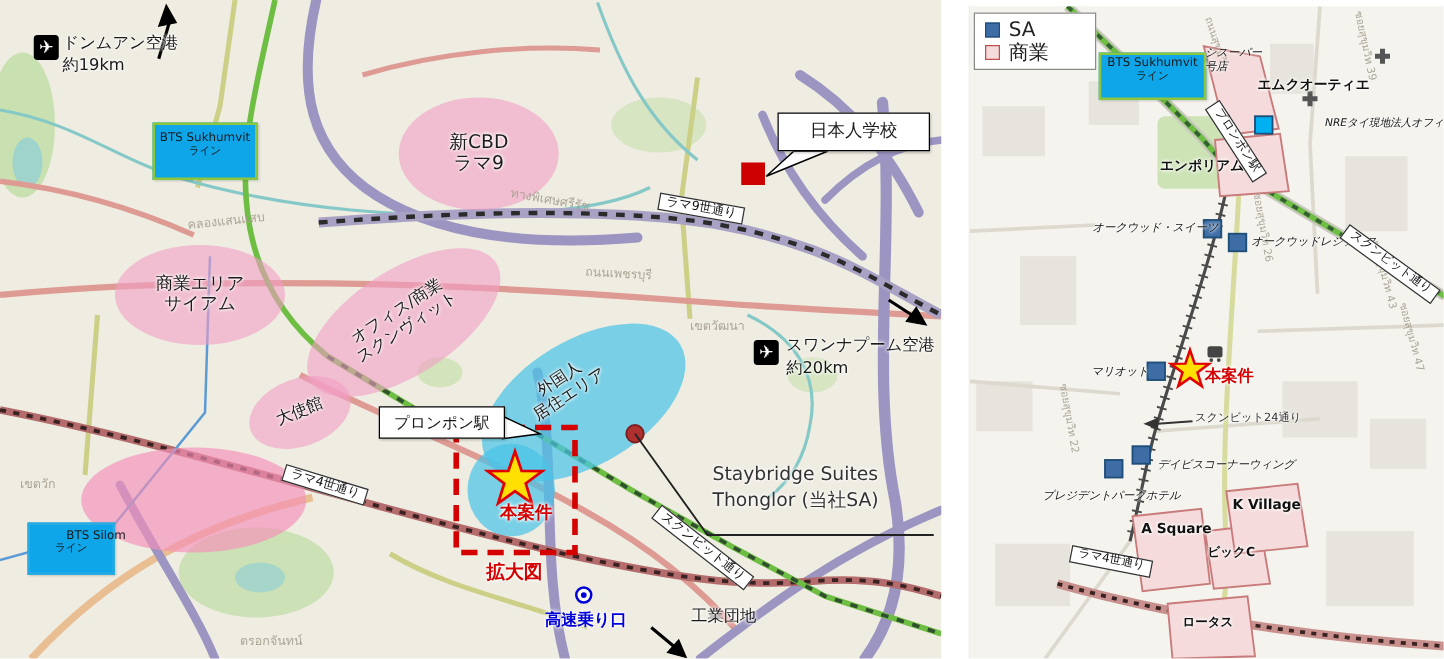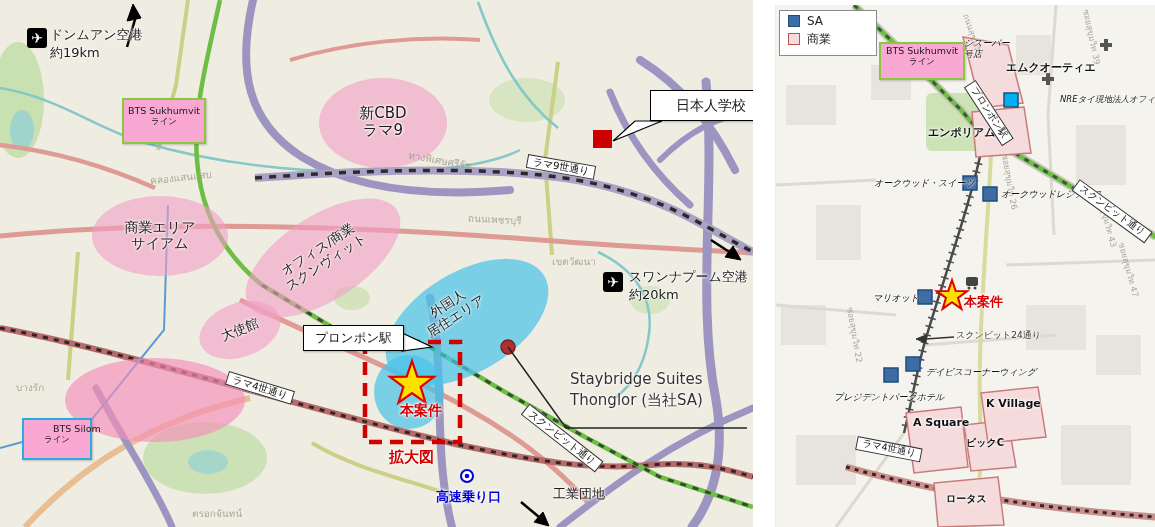--- a/index.html
+++ b/index.html
@@ -12,27 +12,27 @@
   .lbl{position:absolute;white-space:nowrap;color:#1a1a1a;line-height:1.12;
        text-shadow:0 0 2px #fff,0 0 3px #fff,0 0 4px #fff;}
   .ctr{transform:translate(-50%,-50%);text-align:center;}
   .wbox{background:#fff;border:1.5px solid #000;text-align:center;box-shadow:1px 1px 2px rgba(0,0,0,.25);text-shadow:none;}
   .roadlbl{background:#fff;border:1px solid #333;padding:0 5px 1px 5px;font-size:10px;color:#111;text-shadow:none;}
   .red{color:#D40000;font-weight:bold;}
   .bluetxt{color:#0000D8;font-weight:bold;}
   .bg-lbl{color:#A49E8F;font-size:10px;text-shadow:none;opacity:.9;}
   .bg-lbl.sm{font-size:8.5px;}
   .legend{background:#fff;border:1px solid #8a8a8a;padding:4px 8px;text-shadow:none;}
-  .legend-row{display:flex;gap:7px;height:18px;font-size:12px;color:#222;}
+  .legend-row{display:flex;align-items:center;gap:7px;height:18px;font-size:16px;color:#222;}
   .sq{width:12px;height:12px;display:inline-block;box-sizing:border-box;}
   .sq-sa{background:#3E6DA6;border:1.5px solid #1F4E79;}
   .sq-com{background:#F5DBDB;border:1.5px solid #C0504D;}
   .poi{font-size:9px;color:#111;font-style:italic;}
   .bigname{font-size:11px;font-weight:bold;color:#111;}
-  .btsbox{background:#f9a8d4;text-align:center;text-shadow:none;box-shadow:1px 1px 2px rgba(0,0,0,.2);}
+  .btsbox{background:#0ea5e9;text-align:center;text-shadow:none;box-shadow:1px 1px 2px rgba(0,0,0,.2);}
 </style>
 </head>
 <body>
 
 <div class="canvas">
 
   <div class="map left-map">
     <svg width="753" height="527" viewBox="0 0 753 527">
 
       <g>
@@ -128,21 +128,21 @@
       </g>
 
       <polygon points="635,121 662,121 613,141" fill="#fff" stroke="#000" stroke-width="1.2"></polygon>
       <polygon points="400,332 402,351 432,347" fill="#fff" stroke="#000" stroke-width="1.2"></polygon>
     </svg>
 
     <div class="lbl bg-lbl" style="left:150px;top:172px;transform:rotate(-6deg);">คลองแสนแสบ</div>
     <div class="lbl bg-lbl" style="left:408px;top:155px;transform:rotate(10deg);">ทางพิเศษศรีรัช</div>
     <div class="lbl bg-lbl" style="left:468px;top:214px;transform:rotate(3deg);">ถนนเพชรบุรี</div>
     <div class="lbl bg-lbl" style="left:552px;top:256px;">เขตวัฒนา</div>
-    <div class="lbl bg-lbl" style="left:16px;top:382px;">บางรัก</div>
+    <div class="lbl bg-lbl" style="left:16px;top:382px;">เขตวัก</div>
     <div class="lbl bg-lbl" style="left:192px;top:508px;">ตรอกจันทน์</div>
 
     <div class="lbl" style="left:27px;top:28px;width:20px;height:20px;background:#000;color:#fff;border-radius:3px;text-align:center;font-size:14px;line-height:20px;text-shadow:none;">✈</div>
     <div class="lbl" style="left:50px;top:28px;font-size:13px;">ドンムアン空港</div>
     <div class="lbl" style="left:50px;top:46px;font-size:13px;">約19km</div>
 
     <div class="lbl" style="left:603px;top:272px;width:20px;height:20px;background:#000;color:#fff;border-radius:3px;text-align:center;font-size:14px;line-height:20px;text-shadow:none;">✈</div>
     <div class="lbl" style="left:629px;top:270px;font-size:13px;">スワンナプーム空港</div>
     <div class="lbl" style="left:629px;top:288px;font-size:13px;">約20km</div>
 
@@ -170,21 +170,21 @@
     <div class="lbl ctr" style="left:240px;top:330px;font-size:13px;transform:translate(-50%,-50%) rotate(-22deg);">大使館</div>
     <div class="lbl ctr" style="left:452px;top:310px;font-size:13px;transform:translate(-50%,-50%) rotate(-33deg);">
       <div>外国人</div>
       <div>居住エリア</div>
     </div>
 
     <div class="lbl ctr roadlbl" style="left:561px;top:167px;transform:translate(-50%,-50%) rotate(10deg);">ラマ9世通り</div>
     <div class="lbl ctr roadlbl" style="left:260px;top:388px;transform:translate(-50%,-50%) rotate(17deg);">ラマ4世通り</div>
     <div class="lbl ctr roadlbl" style="left:562px;top:438px;transform:translate(-50%,-50%) rotate(38deg);">スクンビット通り</div>
 
-    <div class="lbl wbox" style="left:622px;top:90px;width:120px;height:29px;font-size:14px;line-height:29px;margin-left:28px;">日本人学校</div>
+    <div class="lbl wbox" style="left:622px;top:90px;width:120px;height:29px;font-size:14px;line-height:29px;">日本人学校</div>
     <div class="lbl wbox" style="left:303px;top:325px;width:99px;height:24px;font-size:12.5px;line-height:24px;">プロンポン駅</div>
 
     <div class="lbl" style="left:570px;top:371px;font-size:15px;color:#333;">Staybridge Suites</div>
     <div class="lbl" style="left:570px;top:392px;font-size:15px;color:#333;">Thonglor (当社SA)</div>
 
     <div class="lbl red" style="left:400px;top:403px;font-size:14px;">本案件</div>
     <div class="lbl red" style="left:389px;top:449px;font-size:15px;">拡大図</div>
 
     <div class="lbl bluetxt" style="left:436px;top:490px;font-size:13px;">高速乗り口</div>
     <div class="lbl" style="left:553px;top:487px;font-size:13px;">工業団地</div>

